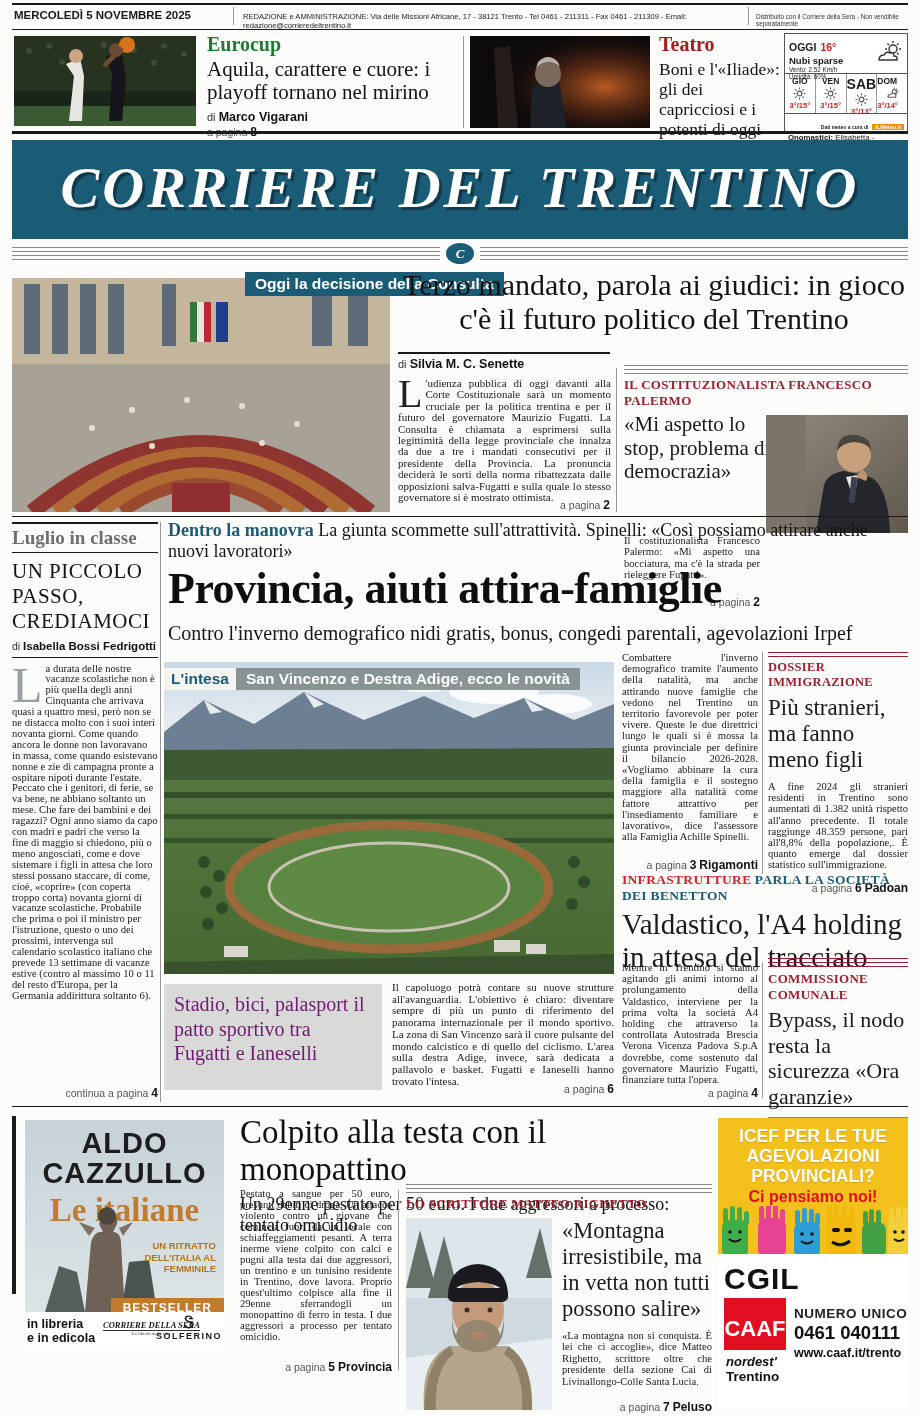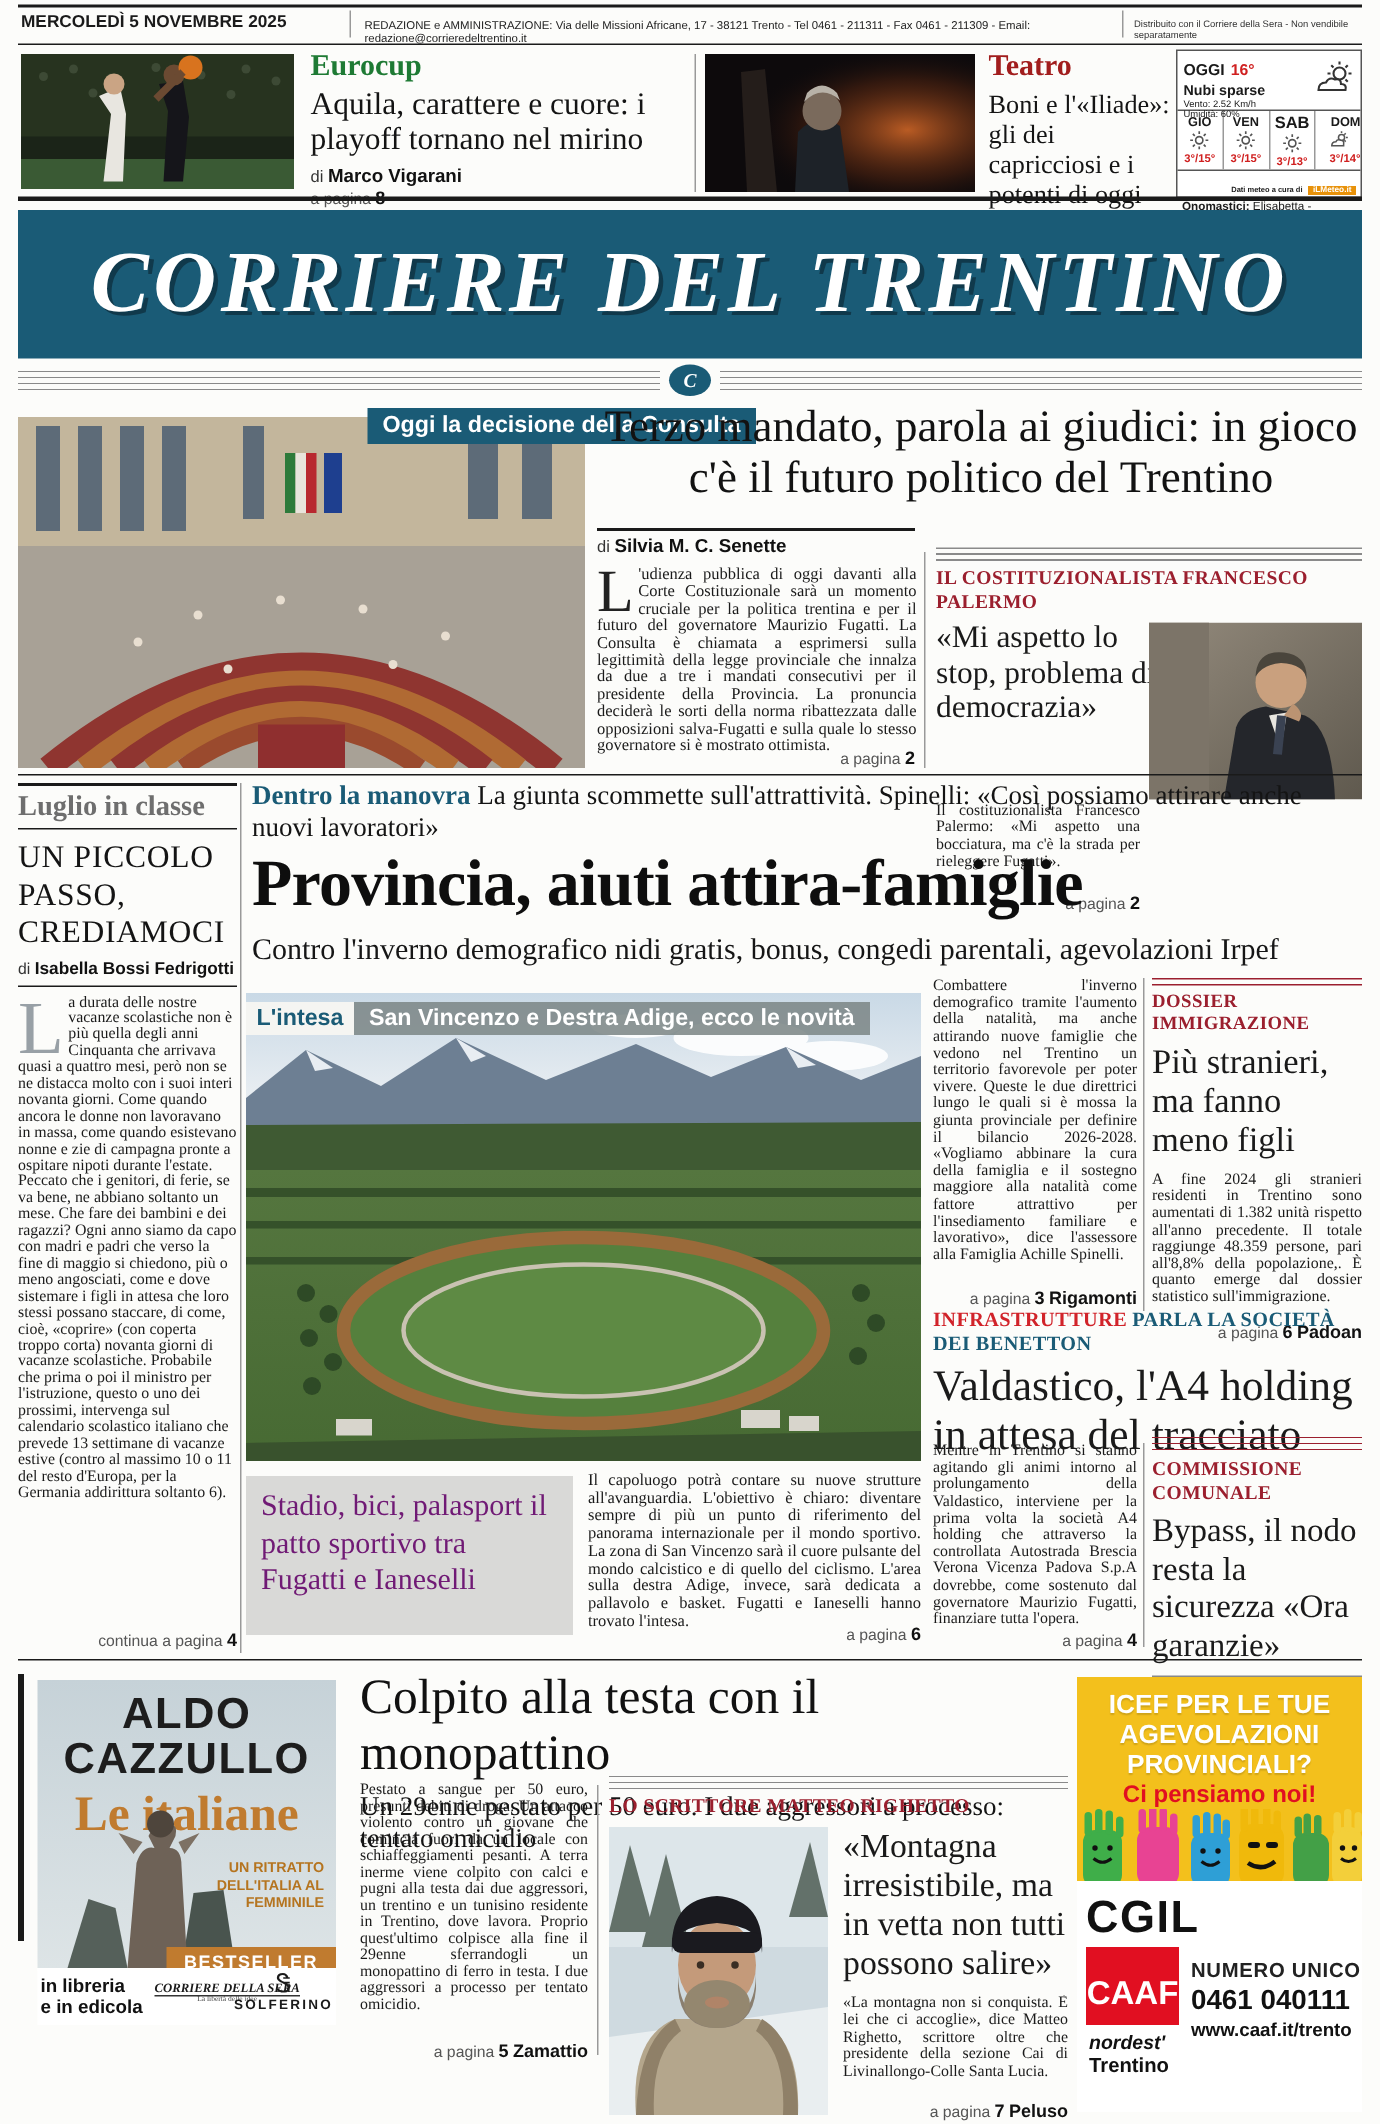--- a/index.html
+++ b/index.html
@@ -122,30 +122,30 @@
         <div class="sans" style="font-size:8.5px;font-weight:bold;">VEN</div>
         <svg width="13" height="13" viewBox="0 0 14 14" style="margin:1px auto;">
             <g stroke="#555" stroke-width="1.2" fill="none">
               <circle cx="7" cy="7" r="2.6"></circle>
               <path d="M7 0.5V2.5 M7 11.5V13.5 M0.5 7H2.5 M11.5 7H13.5 M2.4 2.4 L3.8 3.8 M10.2 10.2 L11.6 11.6 M11.6 2.4 L10.2 3.8 M3.8 10.2 L2.4 11.6"></path>
             </g>
           </svg>
         <div class="sans" style="font-size:7.5px;font-weight:bold;color:#d02020;">3°/15°</div>
       </div>
       <div style="flex:1;text-align:center;padding-top:2px;border-left:1px solid #999;">
-        <div class="sans" style="font-size:11px;font-weight:bold;">SAB</div>
+        <div class="sans" style="font-size:14px;font-weight:bold;">SAB</div>
         <svg width="13" height="13" viewBox="0 0 14 14" style="margin:1px auto;">
             <g stroke="#555" stroke-width="1.2" fill="none">
               <circle cx="7" cy="7" r="2.6"></circle>
               <path d="M7 0.5V2.5 M7 11.5V13.5 M0.5 7H2.5 M11.5 7H13.5 M2.4 2.4 L3.8 3.8 M10.2 10.2 L11.6 11.6 M11.6 2.4 L10.2 3.8 M3.8 10.2 L2.4 11.6"></path>
             </g>
           </svg>
         <div class="sans" style="font-size:7.5px;font-weight:bold;color:#d02020;">3°/13°</div>
       </div>
-      <div style="flex:1;text-align:right;padding-top:2px;border-left:1px solid #999;">
+      <div style="flex:1;text-align:left;padding-top:2px;border-left:1px solid #999;">
         <div class="sans" style="font-size:8.5px;font-weight:bold;">DOM</div>
         <svg width="13" height="13" viewBox="0 0 14 14" style="margin:1px auto;">
             <g stroke="#555" stroke-width="1.1" fill="none">
               <circle cx="9" cy="5" r="2.2"></circle>
               <path d="M9 0.5V1.8 M13.5 5H12.2 M12 2 L11 3 M12 8 L11 7"></path>
               <path d="M2 11 Q2 8 5 8 Q6 6 8.5 7 Q11 7 10.5 10 L10.5 11 Z" fill="#fff"></path>
             </g>
           </svg>
         <div class="sans" style="font-size:7.5px;font-weight:bold;color:#d02020;">3°/14°</div>
       </div>
@@ -398,21 +398,21 @@
         <div class="sans" style="font-size:9px;font-weight:bold;letter-spacing:1.5px;text-align:right;">SOLFERINO</div>
       </div>
     </div>
   </div>
 
   <article class="abs" style="left:240px;top:1114px;width:472px;">
     <h1 style="font-size:33px;line-height:37px;font-weight:400;color:#111;">Colpito alla testa con il monopattino</h1>
     <div style="font-size:18px;line-height:21px;margin-top:6px;color:#141414;">Un 29enne pestato per 50 euro. I due aggressori a processo: tentato omicidio</div>
   </article>
   <div class="abs body-txt just" style="left:240px;top:1188px;width:152px;height:172px;font-size:10.6px;line-height:11px;">Pestato a sangue per 50 euro, presunti debiti di droga. Un attacco violento contro un giovane che comincia fuori da un locale con schiaffeggiamenti pesanti. A terra inerme viene colpito con calci e pugni alla testa dai due aggressori, un trentino e un tunisino residente in Trentino, dove lavora. Proprio quest'ultimo colpisce alla fine il 29enne sferrandogli un monopattino di ferro in testa. I due aggressori a processo per tentato omicidio.</div>
-  <div class="abs pgref" style="left:240px;top:1360px;width:152px;"><span>a pagina</span> <b>5</b> <span class="auth">Zamattio</span></div>
+  <div class="abs pgref" style="left:240px;top:1360px;width:152px;"><span>a pagina</span> <b>5</b> <span class="auth">Provincia</span></div>
   <div class="abs grayrule" style="left:398px;top:1190px;width:1px;height:180px;"></div>
 
   <article class="abs" style="left:406px;top:1184px;width:306px;">
     <div class="mlines" style="width:100%;height:10px;"></div>
     <div class="kick-red" style="font-size:13px;margin-top:2px;">LO SCRITTORE MATTEO RIGHETTO</div>
     <div style="position:relative;margin-top:6px;">
       <div style="position:absolute;left:0;top:0;width:146px;height:192px;">
         <svg width="146" height="192" viewBox="0 0 146 192">
           <rect width="146" height="192" fill="#dde6ea"></rect>
           <g fill="#45544a" opacity=".8">

